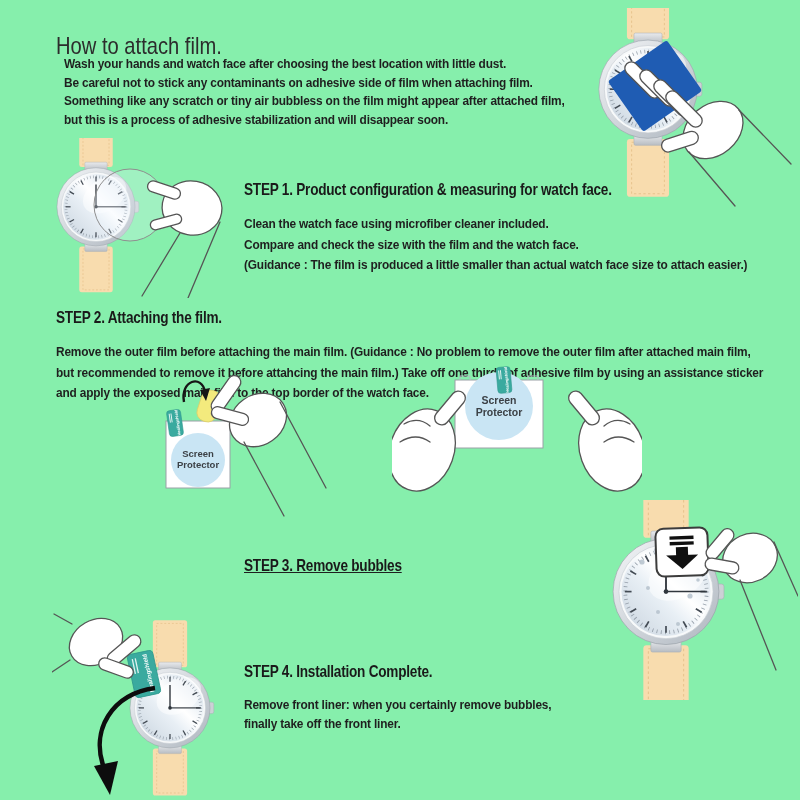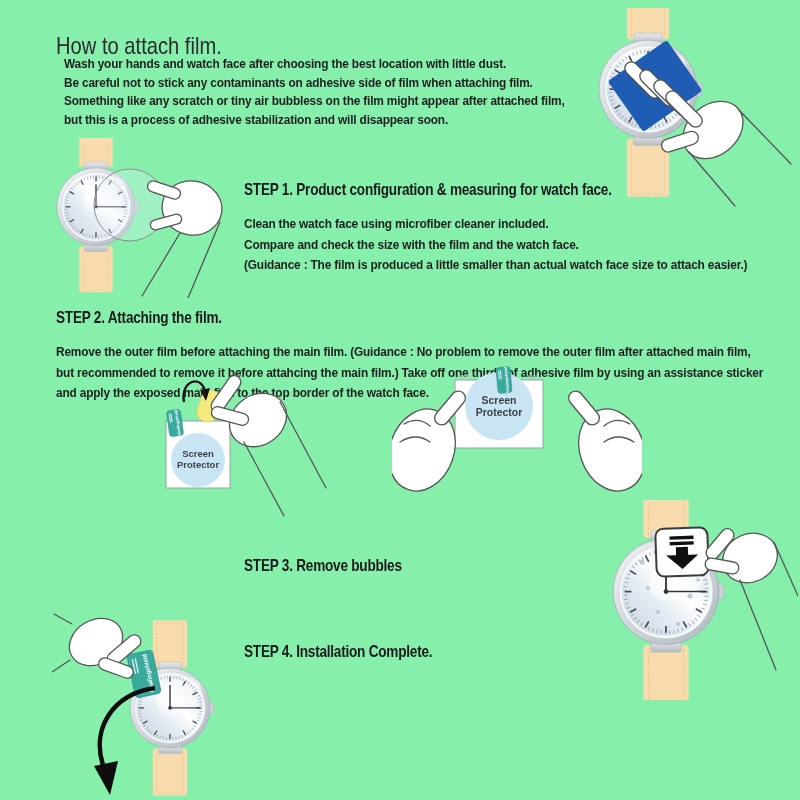--- a/index.html
+++ b/index.html
@@ -189,21 +189,21 @@
       </g>
       <g>
         <ellipse class="hand" cx="0" cy="0" rx="32" ry="42" transform="translate(220,84) rotate(-20)"></ellipse>
         <rect class="hand" x="-7" y="-20" width="14" height="40" rx="7" transform="translate(192,42) rotate(-40)"></rect>
         <path class="handline" d="M 238,58 q -14,-8 -26,2"></path>
         <path class="handline" d="M 242,76 q -16,-10 -30,0"></path>
       </g>
     </svg>
   </div>
 
-  <div class="abs step step3" style="left:244px; top:542px;">
+  <div class="abs step step3" style="left:244px; top:542px;text-decoration:underline;">
     <h2 class="heading">STEP 3.  Remove bubbles</h2>
   </div>
 
   <div class="abs" style="left:598px; top:500px; width:200px; height:200px;">
     <svg width="200" height="200" viewBox="0 0 200 200">
       <use href="#watch-base" transform="translate(-16,-26) scale(0.84)"></use>
       <g fill="#b6c2cd" opacity="0.85">
         <circle cx="44" cy="62" r="2.6"></circle>
           <circle cx="58" cy="50" r="2"></circle>
           <circle cx="70" cy="72" r="3"></circle>
@@ -226,22 +226,26 @@
       <g>
         <ellipse class="hand" cx="0" cy="0" rx="28" ry="24" transform="translate(152,58) rotate(-25)"></ellipse>
         <rect class="hand" x="-6.5" y="-18" width="13" height="36" rx="6.5" transform="translate(122,44) rotate(40)"></rect>
         <rect class="hand" x="-17" y="-6" width="34" height="12" rx="6" transform="translate(124,66) rotate(10)"></rect>
         <path class="handline" d="M 142,80 L 178,170"></path>
         <path class="handline" d="M 176,42 L 200,96"></path>
       </g>
     </svg>
   </div>
 
-  <div class="abs step step4" style="left:244px; top:628px;">
+  <div class="abs step step4" style="left:244px; top:648px;">
     <h2 class="heading">STEP 4.  Installation Complete.</h2>
+    <div class="body">
+      <div class="line">Remove front liner: when you certainly remove bubbles,</div>
+      <div class="line">finally take off the front liner.</div>
+    </div>
   </div>
 
   <div class="abs" style="left:52px; top:610px; width:230px; height:188px;">
     <svg width="230" height="188" viewBox="0 0 230 188">
       <use href="#watch-base" transform="translate(54.5,9) scale(0.635)"></use>
       <g transform="translate(92,64) rotate(-12)">
         <rect x="-13" y="-22" width="26" height="44" rx="4" fill="#3aaa9f" stroke="#2e988d" stroke-width="0.8"></rect>
         <rect x="-9" y="-17" width="1.3" height="15" fill="#ffffff" opacity="0.85"></rect>
         <rect x="-6" y="-17" width="1.3" height="15" fill="#ffffff" opacity="0.85"></rect>
         <text class="tab-brand" transform="rotate(-90)" x="0" y="6.5" font-size="6">Healingshield</text>

